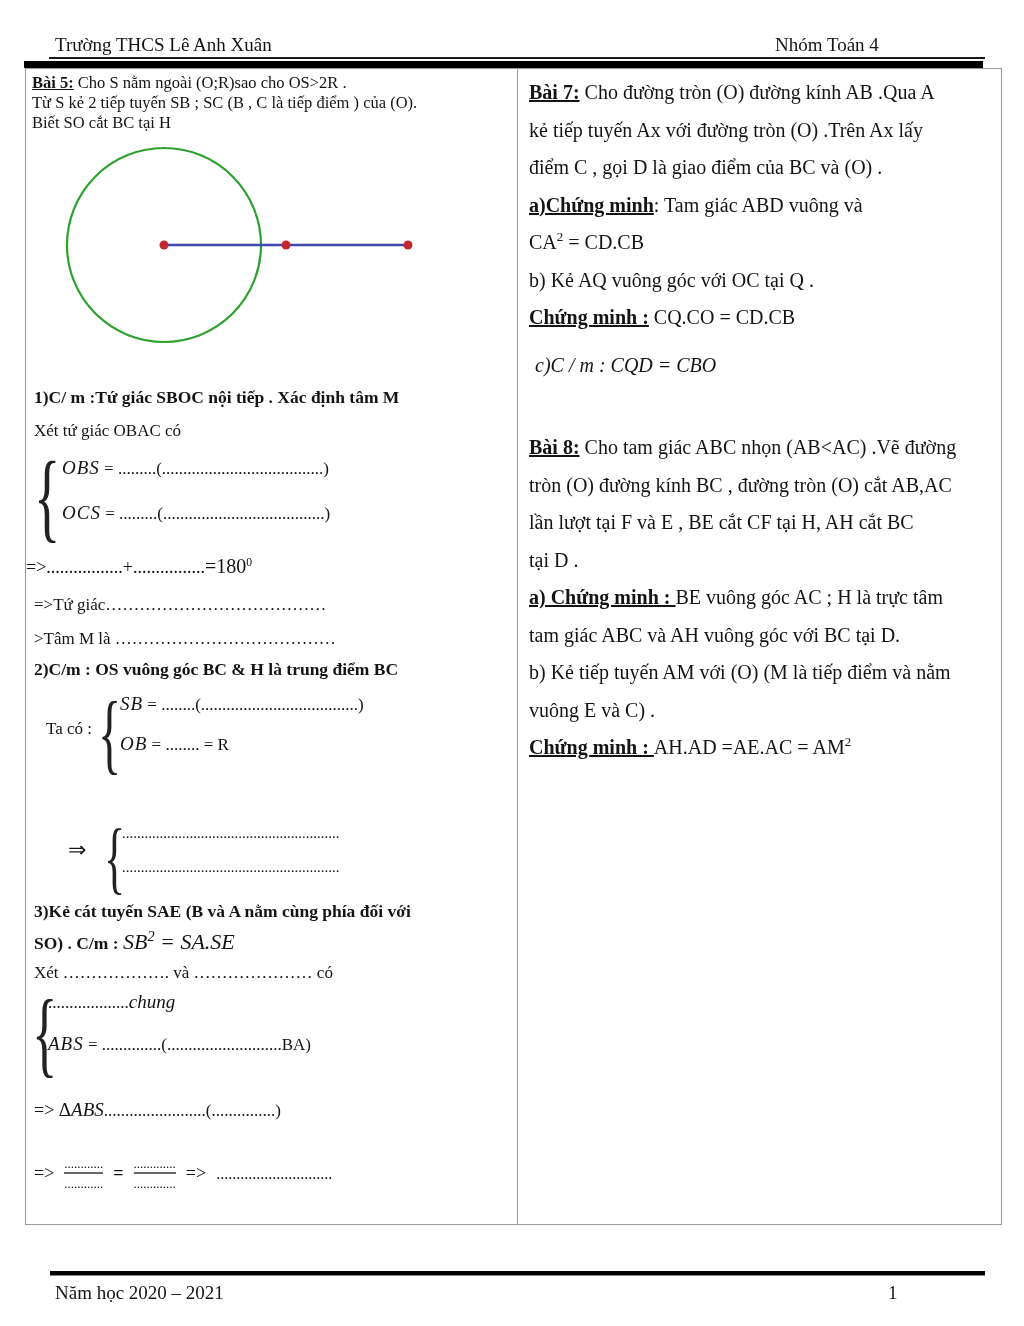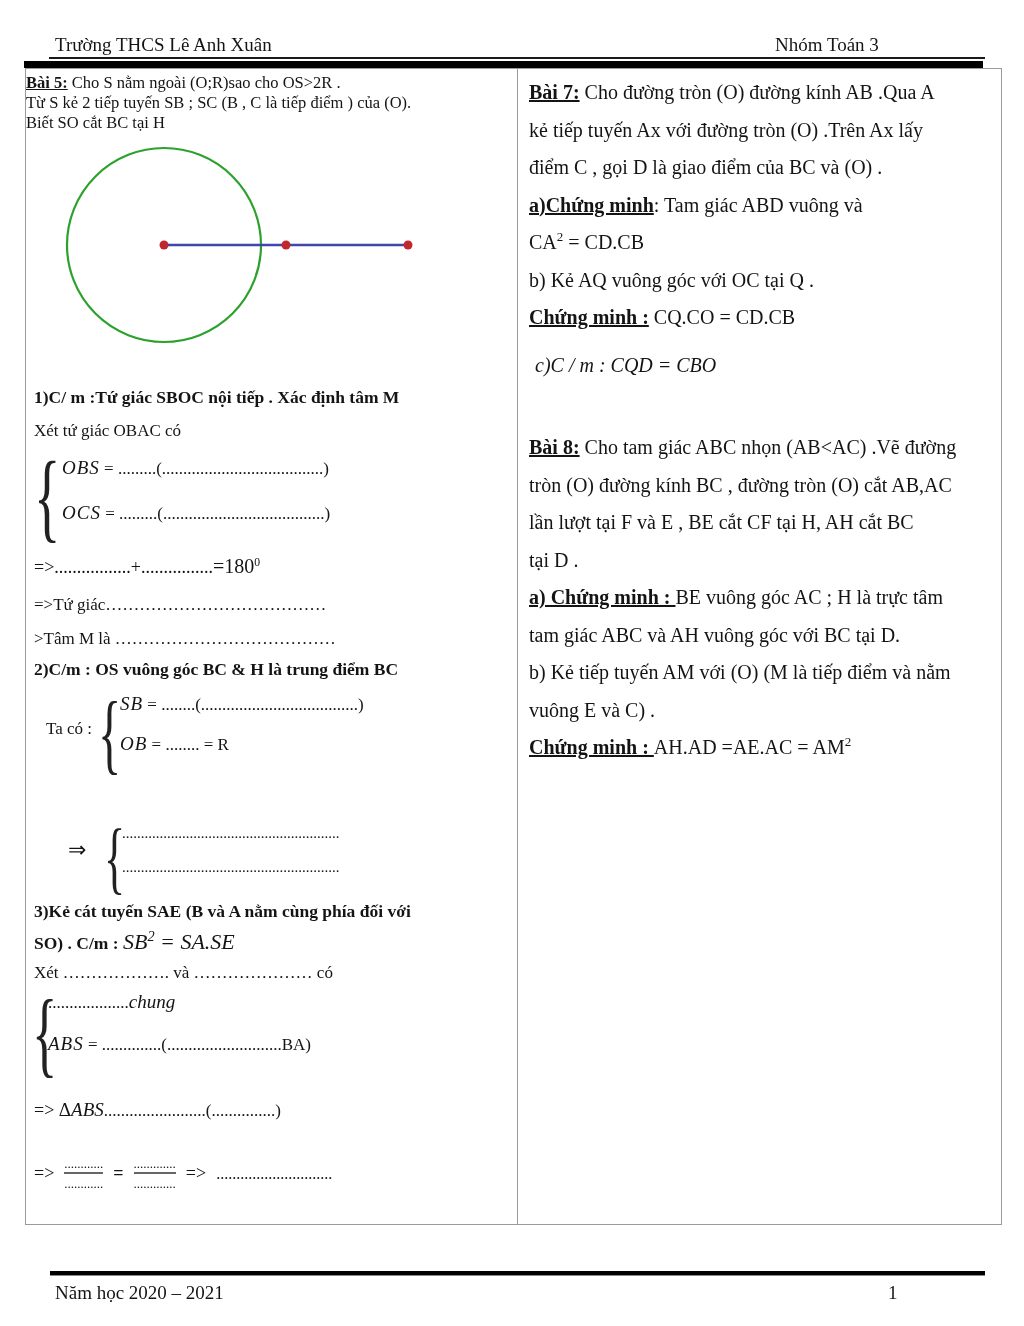--- a/index.html
+++ b/index.html
@@ -47,29 +47,29 @@
   .ftr-bar  { position:absolute; left:50px; top:1271px; width:935px; height:5px; background:#000; border-bottom:1px solid #888; }
   .ftr-left { position:absolute; left:55px; top:1282px; font-size:19px; }
   .ftr-page { position:absolute; left:888px; top:1282px; font-size:19px; }
 </style>
 </head>
 <body>
 
 <div class="page">
 
   <div class="hdr-left">Trường THCS Lê Anh Xuân</div>
-  <div class="hdr-right">Nhóm Toán 3</div>
+  <div class="hdr-right">Nhóm Toán 4</div>
   <div class="hdr-thin"></div>
   <div class="hdr-bar"></div>
 
   <div class="tbl">
 
     <div class="lcol">
 
-      <div class="abs p5" style="left:0; top:4px;">
+      <div class="abs p5" style="left:6px; top:4px;">
         <div><span class="lbl">Bài 5:</span><span> Cho S nằm ngoài (O;R)sao cho OS&gt;2R .</span></div>
         <div>Từ S kẻ 2 tiếp tuyến SB ; SC  (B , C là tiếp điểm ) của (O).</div>
         <div>Biết SO cắt BC tại H</div>
       </div>
 
       <svg class="abs" style="left:5px; top:76px;" width="390" height="215">
         <circle cx="133" cy="100" r="97" fill="none" stroke-width="2.2" stroke="#2da12e"></circle>
         <line x1="133" y1="100" x2="377" y2="100" stroke-width="2.6" stroke="#3f46ad"></line>
         <circle cx="133" cy="100" r="4.5" fill="#c1272d"></circle>
         <circle cx="255" cy="100" r="4.5" fill="#c1272d"></circle>
@@ -78,21 +78,21 @@
 
       <div class="abs lh1" style="left:8px; top:318px;">1)C/ m :Tứ giác  SBOC  nội tiếp . Xác định tâm M</div>
       <div class="abs ltxt" style="left:8px; top:352px;">Xét tứ giác OBAC có</div>
 
       <div class="abs" style="left:12px; top:380px; height:96px;">
         <span class="brace" style="font-size:100px; left:-4px; top:-2px;">{</span>
         <div class="meq" style="margin:8px 0 0 24px; height:45px;"><span class="i">OBS</span><span class="ltxt"> = .........(......................................)</span></div>
         <div class="meq" style="margin-left:24px;"><span class="i">OCS</span><span class="ltxt"> = .........(......................................)</span></div>
       </div>
 
-      <div class="abs" style="left:8px; top:486px; font-size:18px;"><span>=&gt;.................+................</span><span style="font-size:20px;">=180</span><sup>0</sup></div>
+      <div class="abs" style="left:0; top:486px; font-size:18px;"><span>=&gt;.................+................</span><span style="font-size:20px;">=180</span><sup>0</sup></div>
       <div class="abs ltxt" style="left:8px; top:526px;">=&gt;Tứ  giác…………………………………</div>
       <div class="abs ltxt" style="left:8px; top:560px;">&gt;Tâm M là …………………………………</div>
 
       <div class="abs lh1" style="left:8px; top:590px;">2)C/m : OS vuông góc BC &amp; H là trung điểm  BC</div>
 
       <div class="abs" style="left:8px; top:622px; height:84px;">
         <span class="abs ltxt" style="left:12px; top:28px;">Ta có :</span>
         <span class="brace" style="font-size:88px; left:64px; top:-1px;">{</span>
         <div class="meq abs" style="left:86px; top:2px;"><span class="i">SB</span><span class="ltxt"> = ........(.....................................)</span></div>
         <div class="meq abs" style="left:86px; top:42px;"><span class="i">OB</span><span class="ltxt"> = ........ = R</span></div>

